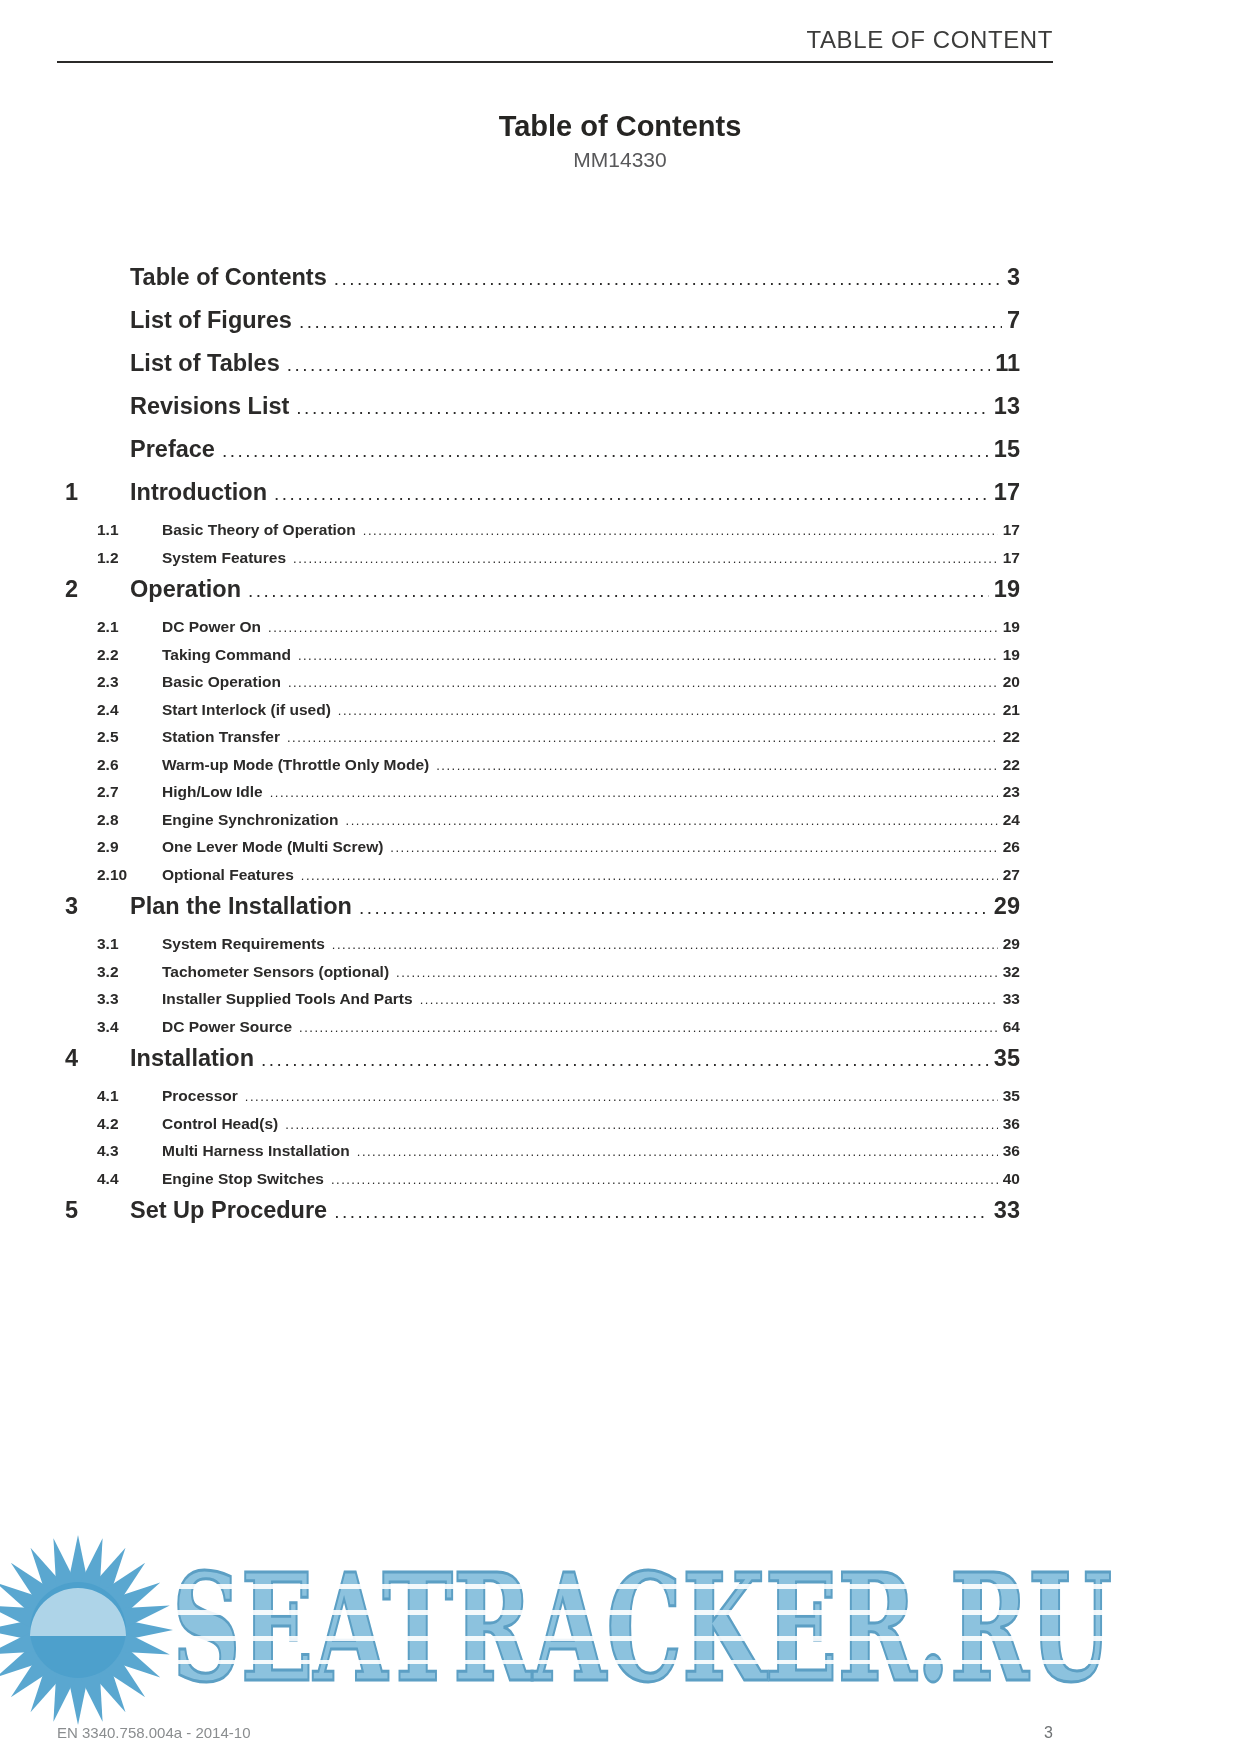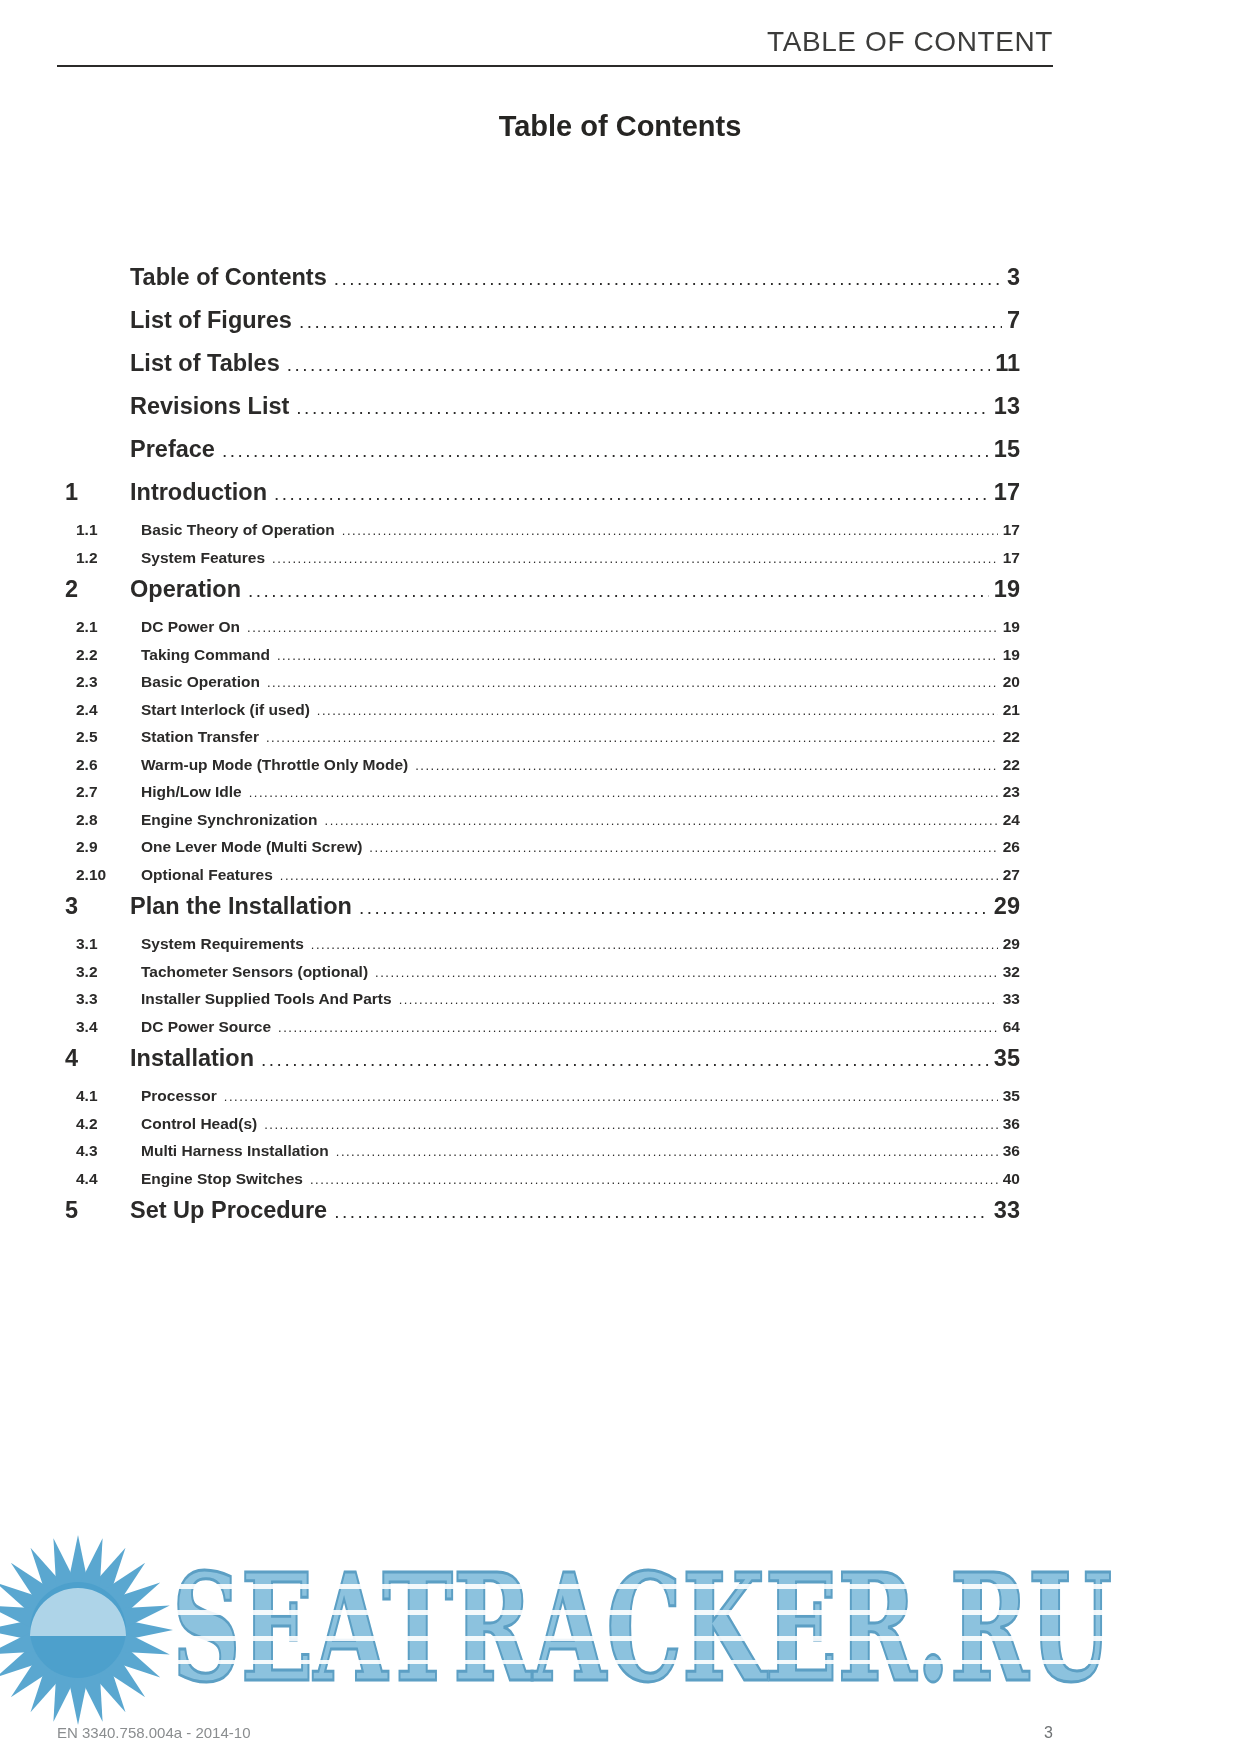--- a/index.html
+++ b/index.html
@@ -16,21 +16,21 @@
 
   
   .header {
     position: absolute;
     top: 0;
     left: 57px;
     right: 187px;
   }
   .header-title {
     text-align: right;
-    font-size: 28px;
+    font-size: 24px;
     color: #3c3c3b;
     padding-top: 26px;
     letter-spacing: 0.6px;
   }
   .header-rule {
     border: 0;
     border-top: 2px solid #2b2a29;
     margin: 7px 0 0 0;
   }
 
@@ -59,21 +59,21 @@
     left: 0;
     right: 0;
   }
   .toc-row {
     display: flex;
     align-items: baseline;
     padding-right: 220px;
   }
   .toc-row.front   { padding-left: 130px; font-size: 23.5px; font-weight: 700; margin-bottom: 16px; }
   .toc-row.chapter { padding-left: 65px;  font-size: 23.5px; font-weight: 700; margin-bottom: 15px; margin-top: 6px; }
-  .toc-row.sub     { padding-left: 76px;  font-size: 15.5px; font-weight: 700; margin-bottom: 9.5px; }
+  .toc-row.sub     { padding-left: 97px;  font-size: 15.5px; font-weight: 700; margin-bottom: 9.5px; }
 
   .toc-num { flex: 0 0 65px; }
   .toc-label { white-space: nowrap; }
 
   .toc-leader {
     flex: 1 1 auto;
     overflow: hidden;
     white-space: nowrap;
     font-weight: 400;
     margin: 0 5px 0 7px;
@@ -113,20 +113,21 @@
 </head>
 <body>
 
 <div class="header">
   <div class="header-title">TABLE OF CONTENT</div>
   <hr class="header-rule">
 </div>
 
 <div class="title-block">
   <div class="doc-title">Table of Contents</div>
+  <div class="doc-sub2">MM14330</div>
 </div>
 
 <div class="toc">
     <div class="toc-row front">
 
     <span class="toc-label">Table of Contents</span>
     <span class="toc-leader">............................................................................................................................................................................................................................</span>
     <span class="toc-page">3</span>
   </div>
     <div class="toc-row front">

